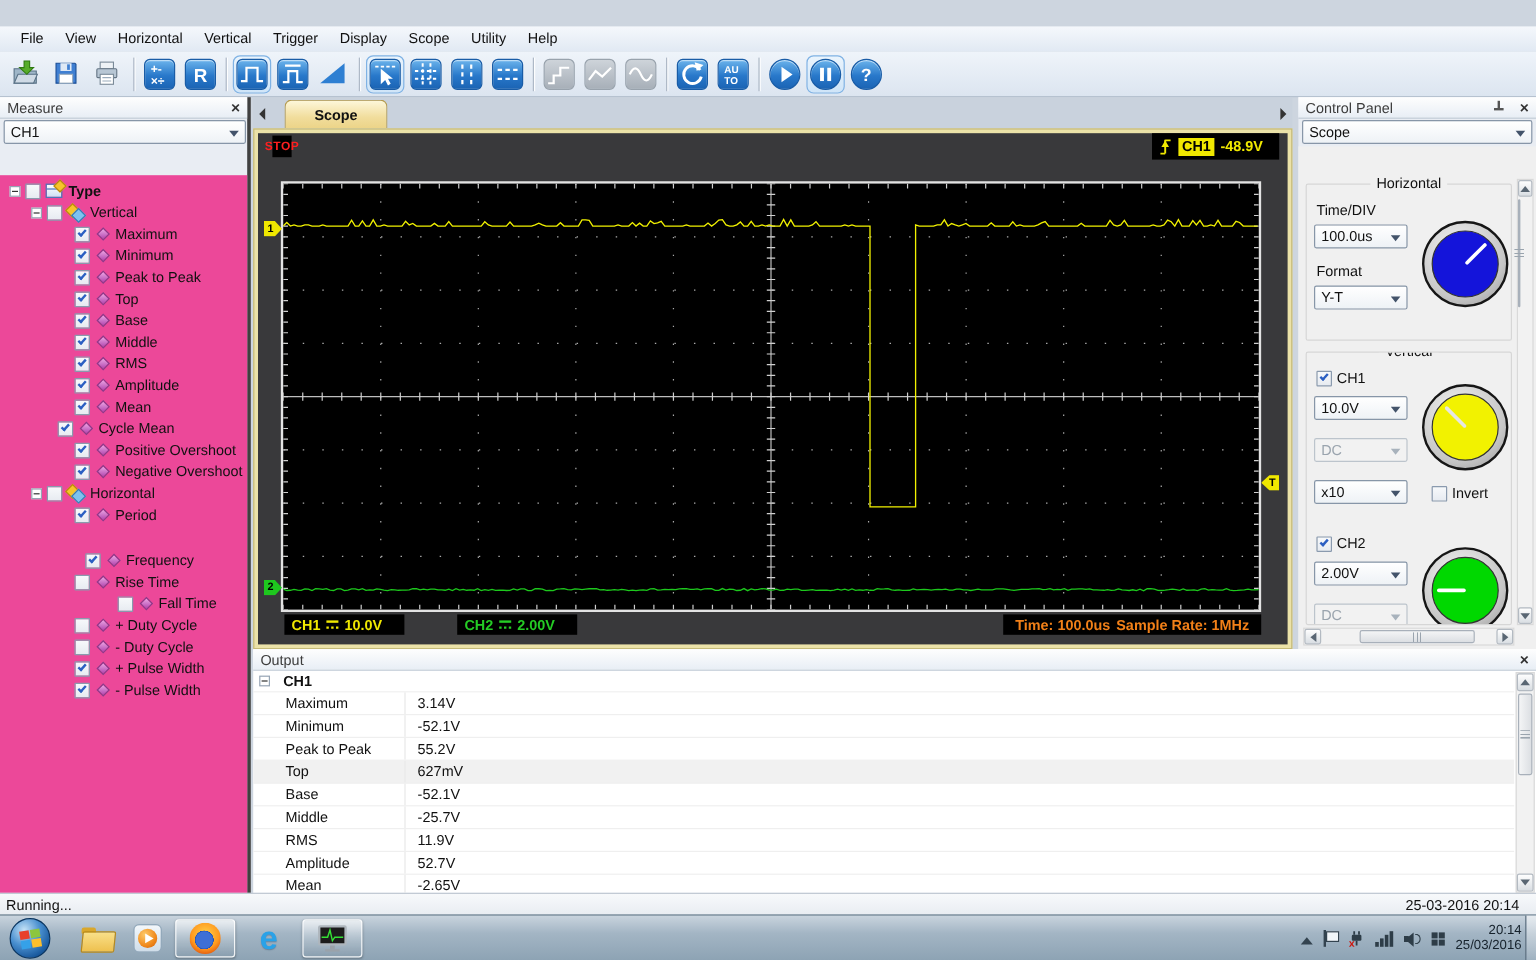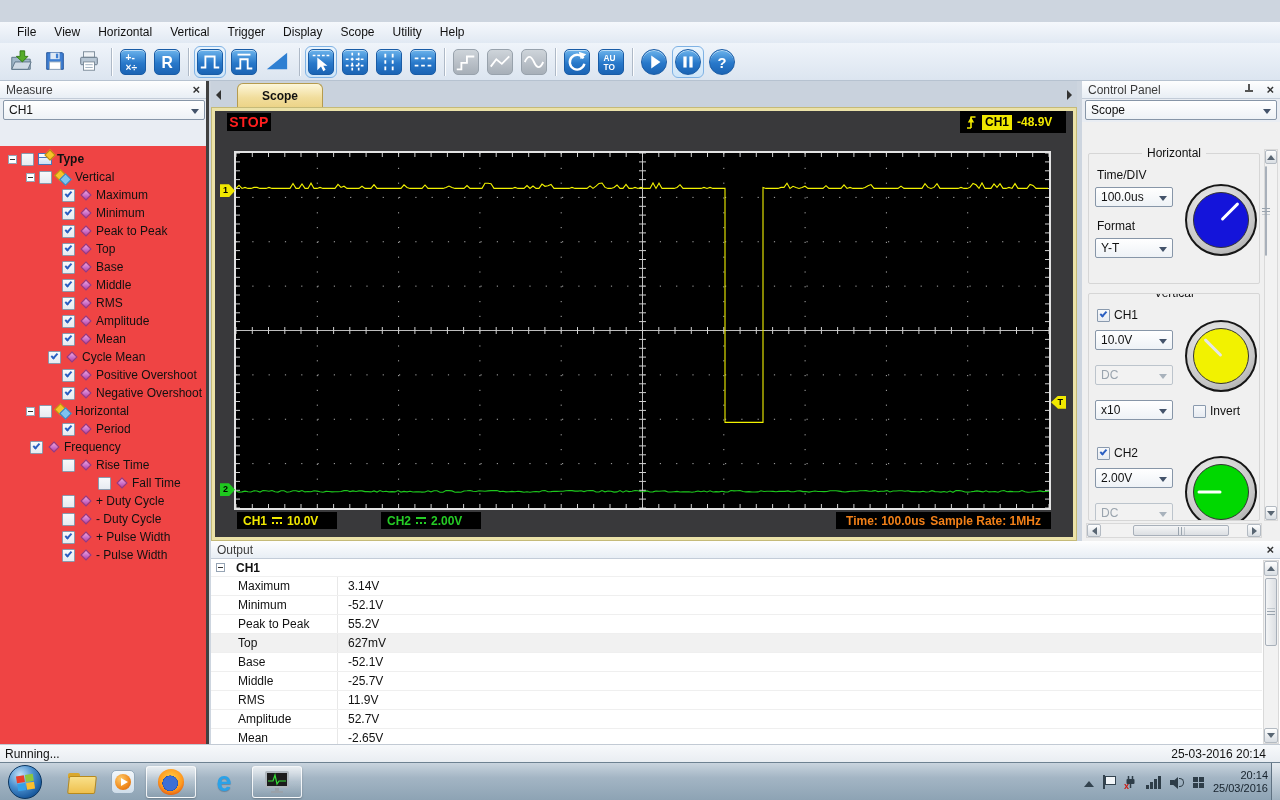--- a/index.html
+++ b/index.html
@@ -40,21 +40,21 @@
   .pin{width:10px;height:12px;position:relative;margin-right:8px}
   .pin:before{content:"";position:absolute;left:4px;top:0;width:2px;height:7px;background:#555}
   .pin:after{content:"";position:absolute;left:1px;top:6px;width:8px;height:2px;background:#555}
   .combo{position:absolute;height:20px;background:linear-gradient(#ffffff,#eef2f6);border:1px solid #8796a8;border-radius:2px;line-height:18px;padding-left:5px}
   .combo:after{content:"";position:absolute;right:5px;top:8px;border:4px solid transparent;border-top:5px solid #43536a}
   .combo.dis{color:#9aa4ae;background:#f2f2f2;border-color:#bcc4cc}
   .combo.dis:after{border-top-color:#a8b2bc}
 
   
   .measure{position:absolute;left:0;top:81px;width:209px;height:663px;background:#e9edf3;border-right:3px solid #404040}
-  .tree{position:absolute;left:0;top:65px;right:0;bottom:0;background:#ef4444;padding-top:4px;overflow:hidden}
+  .tree{position:absolute;left:0;top:65px;right:0;bottom:0;background:#ec4899;padding-top:4px;overflow:hidden}
   .trow{height:18px;display:flex;align-items:center}
   .exp{width:9px;height:9px;border:1px solid #96a4b4;background:#fff;position:relative;flex:none;margin-right:4px}
   .exp:after{content:"";position:absolute;left:1px;right:1px;top:3px;border-top:1px solid #333}
   .cb{width:13px;height:13px;border:1px solid #8a9aae;border-radius:1px;background:linear-gradient(#f7f9fb,#e7ebf1);flex:none;display:flex;align-items:center;justify-content:center;margin-right:4px}
   .ck{width:7px;height:4px;border-left:2px solid #2b5fc2;border-bottom:2px solid #2b5fc2;transform:rotate(-48deg) translate(1px,-1px)}
   .dia{width:8px;height:8px;transform:rotate(45deg);background:linear-gradient(135deg,#eba6e4,#b044ae);border:1px solid #8c3a8a;flex:none;margin:0 3px}
   .ico-type{width:14px;height:12px;background:linear-gradient(#fff,#cfe0f4);border:1px solid #4a76b8;position:relative;flex:none;margin-right:2px}
   .ico-type:before{content:"";position:absolute;left:0;right:0;top:3px;border-top:1px solid #4a76b8}
   .ico-type:after{content:"";position:absolute;top:-3px;right:-3px;width:6px;height:6px;background:#f7c32a;border:1px solid #b8880f;transform:rotate(45deg)}
   .ico-dual{width:14px;height:12px;position:relative;flex:none;margin-right:2px}
@@ -63,21 +63,21 @@
   .tlbl{margin-left:3px;white-space:nowrap}
 
   
   .tabstrip{position:absolute;left:211px;top:81px;width:866px;height:26px;background:#c9d2dd}
   .scope-tab{position:absolute;left:26px;bottom:0;width:86px;height:24px;background:linear-gradient(#fdf7da,#f1dd9c 60%,#ecd488);border:1px solid #b59b4e;border-bottom:none;border-radius:6px 6px 0 0;display:flex;align-items:center;justify-content:center;font-weight:bold}
   .nav-l,.nav-r{position:absolute;top:9px;width:0;height:0;border:5px solid transparent}
   .nav-l{left:5px;border-right-color:#333;border-left:none}
   .nav-r{right:5px;border-left-color:#333;border-right:none}
   .scope-win{position:absolute;left:211px;top:107px;width:866px;height:434px;background:#ebe2a8;border:1px solid #c5ba78}
   .scope-inner{position:absolute;left:215px;top:111px;width:858px;height:426px;background:#39393b}
-  .stopbox{position:absolute;left:227px;top:113px;width:44px;height:18px;background:#000;color:#ff1f1f;font-weight:bold;font-size:14px;display:flex;align-items:center;justify-content:center;letter-spacing:.4px}
+  .stopbox{position:absolute;left:227px;top:113px;width:16px;height:18px;background:#000;color:#ff1f1f;font-weight:bold;font-size:10px;display:flex;align-items:center;justify-content:center;letter-spacing:.4px}
   .trigbox{position:absolute;left:960px;top:111px;width:106px;height:22px;background:#000;display:flex;align-items:center;gap:5px;padding:0 5px}
   .trig-ch{background:#f0e800;color:#000;font-weight:bold;padding:0 3px;line-height:15px}
   .trig-val{color:#f0e800;font-weight:bold}
   .disp{position:absolute;left:234px;top:151px;width:817px;height:359px;background:#000;border:2px solid #e3e3e3}
   .mk{position:absolute;width:15px;height:13px;font-size:9px;font-weight:bold;color:#000;display:flex;align-items:center;padding-left:3px;line-height:13px}
   .mk1{background:#f0e800;clip-path:polygon(0 0,9px 0,100% 50%,9px 100%,0 100%)}
   .mk2{background:#1ec81e;clip-path:polygon(0 0,9px 0,100% 50%,9px 100%,0 100%)}
   .mkt{background:#f0e800;clip-path:polygon(100% 0,7px 0,0 50%,7px 100%,100% 100%);justify-content:flex-end;padding:0 3px 0 0}
   .rd{position:absolute;top:512px;height:17px;background:#000;display:flex;align-items:center;gap:5px;padding:0 6px;font-weight:bold}
   .rd.c1{left:237px;width:100px;color:#f0e800}
@@ -422,21 +422,21 @@
           <span class="ico-dual"></span>
           <span class="tlbl">Horizontal</span>
         </div>
         <div class="trow" style="padding-left: 62px;">
           <span class="cb">
             <span class="ck"></span>
           </span>
           <span class="dia"></span>
           <span class="tlbl">Period</span>
         </div>
-        <div class="trow" style="padding-left: 30px;">
+        <div class="trow" style="padding-left: 71px; margin-top: 20px;">
           <span class="cb">
             <span class="ck"></span>
           </span>
           <span class="dia"></span>
           <span class="tlbl">Frequency</span>
         </div>
         <div class="trow" style="padding-left: 62px;">
           <span class="cb"></span>
           <span class="dia"></span>
           <span class="tlbl">Rise Time</span>

